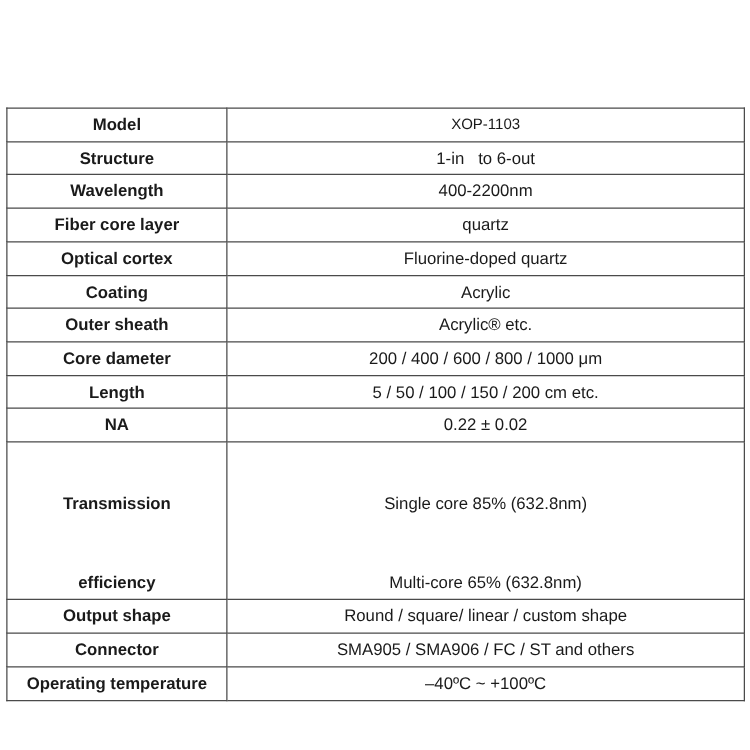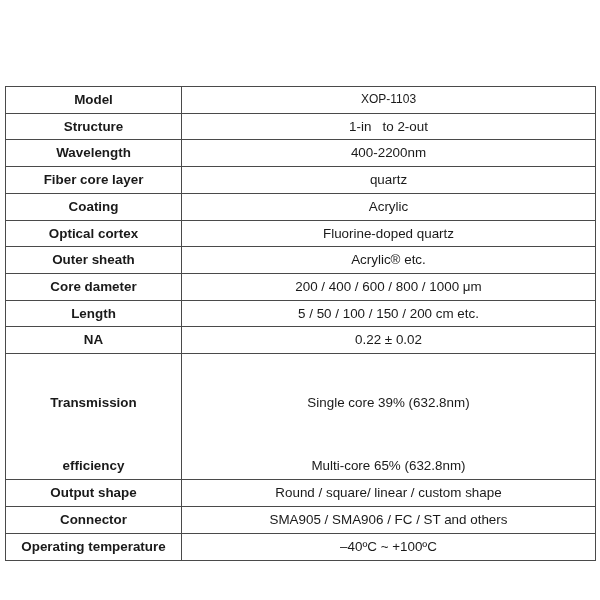--- a/index.html
+++ b/index.html
@@ -55,37 +55,37 @@
 <body>
 
 <table class="spec-table">
   <tbody>
     <tr>
       <td class="label">Model</td>
       <td class="value model">XOP-1103</td>
     </tr>
     <tr>
       <td class="label">Structure</td>
-      <td class="value" style="white-space:pre;">1-in   to 2-out</td>
+      <td class="value" style="white-space:pre;">1-in   to 6-out</td>
     </tr>
     <tr>
       <td class="label">Wavelength</td>
       <td class="value">400-2200nm</td>
     </tr>
     <tr>
       <td class="label">Fiber core layer</td>
       <td class="value">quartz</td>
     </tr>
     <tr>
+      <td class="label">Optical cortex</td>
+      <td class="value">Fluorine-doped quartz</td>
+    </tr>
+    <tr>
       <td class="label">Coating</td>
       <td class="value">Acrylic</td>
-    </tr>
-    <tr>
-      <td class="label">Optical cortex</td>
-      <td class="value">Fluorine-doped quartz</td>
     </tr>
     <tr>
       <td class="label">Outer sheath</td>
       <td class="value">Acrylic® etc.</td>
     </tr>
     <tr>
       <td class="label">Core dameter</td>
       <td class="value">200 / 400 / 600 / 800 / 1000 μm</td>
     </tr>
     <tr>
@@ -95,21 +95,21 @@
     <tr>
       <td class="label">NA</td>
       <td class="value">0.22 ± 0.02</td>
     </tr>
     <tr>
       <td class="label multi-label" style="height:53.4px;line-height:normal;">
         <span>Transmission</span>
         <span>efficiency</span>
       </td>
       <td class="value multi-value" style="height:53.4px;line-height:normal;">
-        <span>Single core 39% (632.8nm)</span>
+        <span>Single core 85% (632.8nm)</span>
         <span>Multi-core 65% (632.8nm)</span>
       </td>
     </tr>
     <tr>
       <td class="label">Output shape</td>
       <td class="value">Round / square/ linear / custom shape</td>
     </tr>
     <tr>
       <td class="label">Connector</td>
       <td class="value">SMA905 / SMA906 / FC / ST and others</td>

